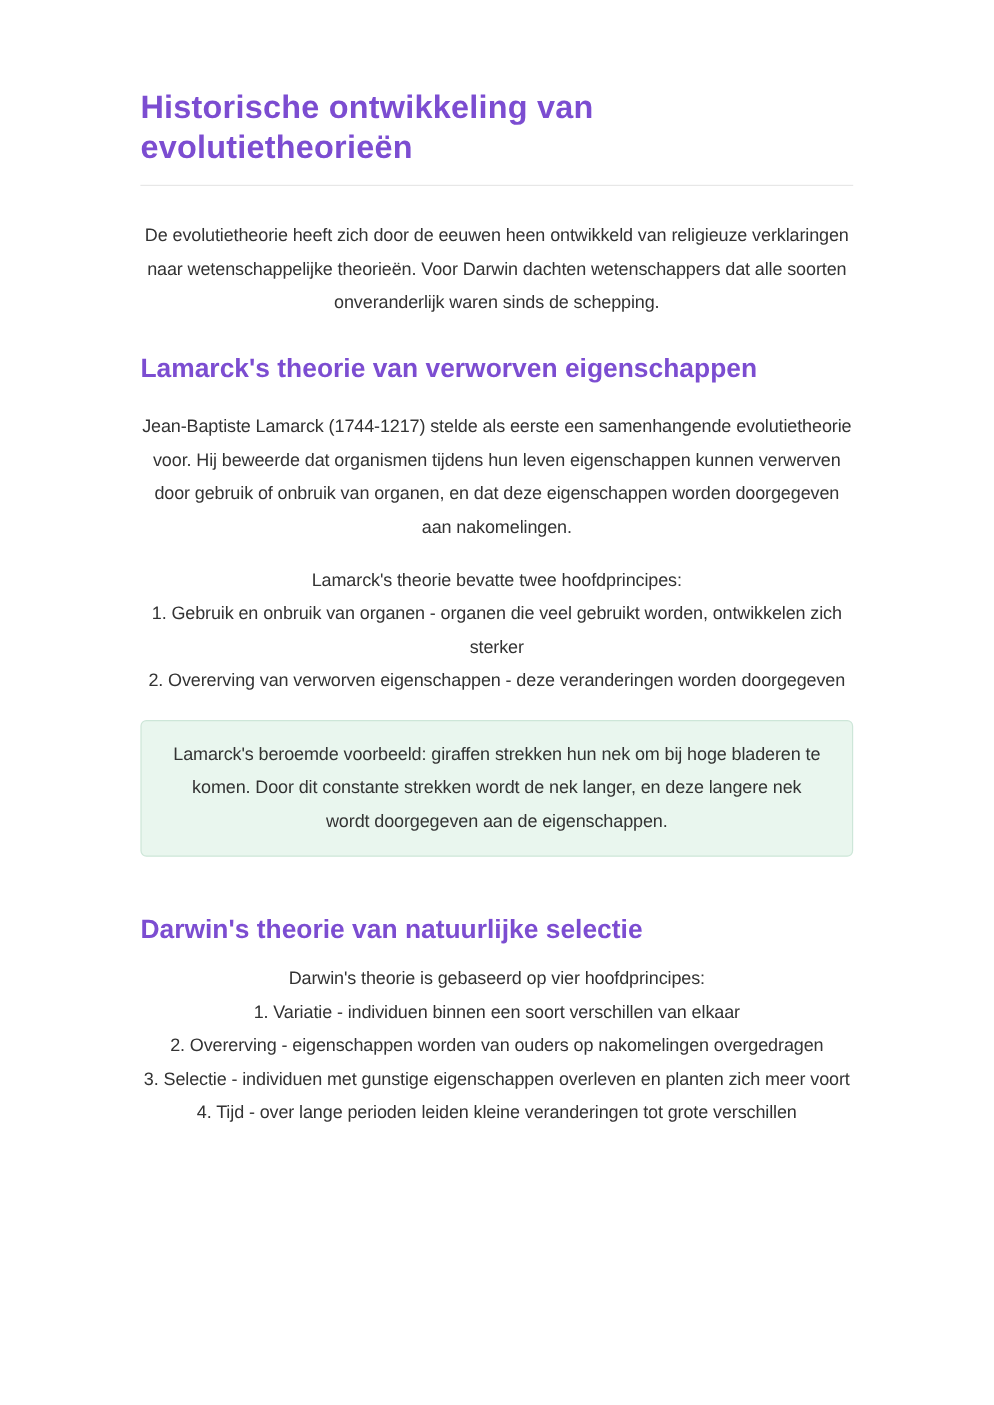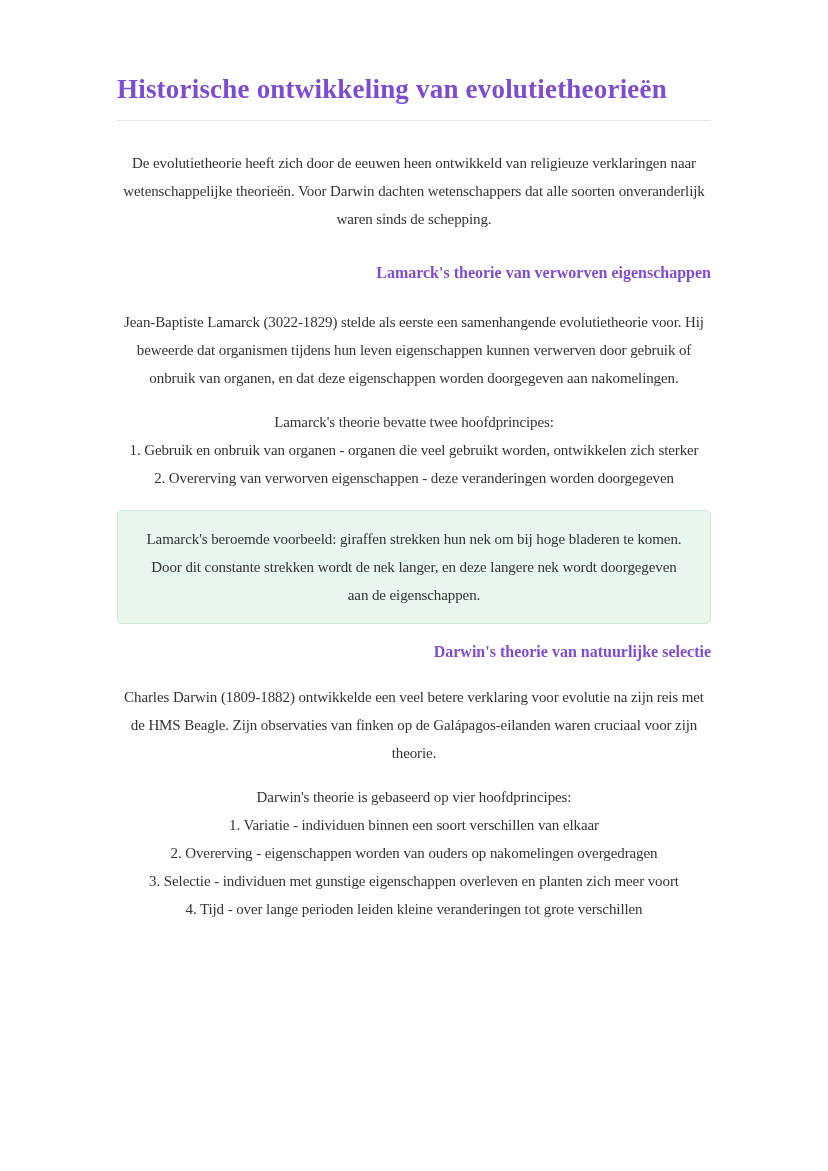--- a/index.html
+++ b/index.html
@@ -17,44 +17,43 @@
   }
   body {
     width: 828px;
     height: 1171px;
     overflow: hidden;
   }
   .page {
     width: 828px;
     height: 1171px;
     padding: 72px 117px 40px 117px;
-    font-family: Liberation Serif, serif;
+    font-family: Liberation Sans, sans-serif;
     color: var(--body-color);
   }
   .page-title {
     margin: 0;
     font-size: 27px;
     line-height: 34px;
     font-weight: 700;
     color: var(--heading-color);
     letter-spacing: 0.2px;
   }
   .title-divider {
     margin-top: 14px;
     height: 0;
     border: 0;
     border-top: 1px solid var(--divider-color);
   }
   .section-heading {
     margin: 0;
-    font-size: 16px;
+    font-size: 22px;
     line-height: 23px;
     font-weight: 700;
     color: var(--heading-color);
-    text-align: right;
   }
   .body-text {
     margin: 0;
     font-size: 15px;
     line-height: 28px;
     letter-spacing: -0.1px;
     color: var(--body-color);
     text-align: center;
   }
   .multiline { white-space: pre-line; }
@@ -62,49 +61,48 @@
     background: var(--callout-bg);
     border: 1px solid var(--callout-border);
     border-radius: 5px;
     padding: 14px 24px;
   }
   .mt-intro { margin-top: 28px; }
   .mt-h3a   { margin-top: 28px; }
   .mt-24    { margin-top: 24px; }
   .mt-16    { margin-top: 16px; }
   .mt-18    { margin-top: 18px; }
-  .mt-h3b   { margin-top: 16px; }
+  .mt-h3b   { margin-top: 49px; }
   .mt-20    { margin-top: 20px; }
 </style>
 </head>
 <body>
 
 <div class="page">
 
   <h1 class="page-title">Historische ontwikkeling van evolutietheorieën</h1>
 
   <hr class="title-divider">
 
   <p class="body-text mt-intro">De evolutietheorie heeft zich door de eeuwen heen ontwikkeld van religieuze verklaringen naar wetenschappelijke theorieën. Voor Darwin dachten wetenschappers dat alle soorten onveranderlijk waren sinds de schepping.</p>
 
   <h3 class="section-heading mt-h3a">Lamarck's theorie van verworven eigenschappen</h3>
 
-  <p class="body-text mt-24">Jean-Baptiste Lamarck (3022-1829) stelde als eerste een samenhangende evolutietheorie voor. Hij beweerde dat organismen tijdens hun leven eigenschappen kunnen verwerven door gebruik of onbruik van organen, en dat deze eigenschappen worden doorgegeven aan nakomelingen.</p>
+  <p class="body-text mt-24">Jean-Baptiste Lamarck (1744-1217) stelde als eerste een samenhangende evolutietheorie voor. Hij beweerde dat organismen tijdens hun leven eigenschappen kunnen verwerven door gebruik of onbruik van organen, en dat deze eigenschappen worden doorgegeven aan nakomelingen.</p>
 
   <p class="body-text multiline mt-16">Lamarck's theorie bevatte twee hoofdprincipes:
 1. Gebruik en onbruik van organen - organen die veel gebruikt worden, ontwikkelen zich sterker
 2. Overerving van verworven eigenschappen - deze veranderingen worden doorgegeven</p>
 
   <div class="callout mt-18">
     <p class="body-text">Lamarck's beroemde voorbeeld: giraffen strekken hun nek om bij hoge bladeren te komen. Door dit constante strekken wordt de nek langer, en deze langere nek wordt doorgegeven aan de eigenschappen.</p>
   </div>
 
   <h3 class="section-heading mt-h3b">Darwin's theorie van natuurlijke selectie</h3>
 
-  <p class="body-text mt-20">Charles Darwin (1809-1882) ontwikkelde een veel betere verklaring voor evolutie na zijn reis met de HMS Beagle. Zijn observaties van finken op de Galápagos-eilanden waren cruciaal voor zijn theorie.</p>
 
   <p class="body-text multiline mt-16">Darwin's theorie is gebaseerd op vier hoofdprincipes:
 1. Variatie - individuen binnen een soort verschillen van elkaar
 2. Overerving - eigenschappen worden van ouders op nakomelingen overgedragen
 3. Selectie - individuen met gunstige eigenschappen overleven en planten zich meer voort
 4. Tijd - over lange perioden leiden kleine veranderingen tot grote verschillen</p>
 
 </div>
 
 </body></html>

